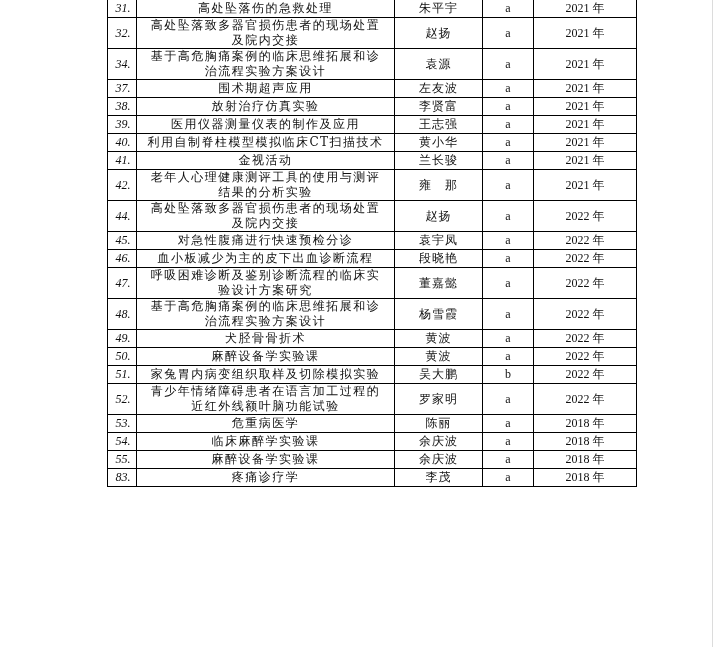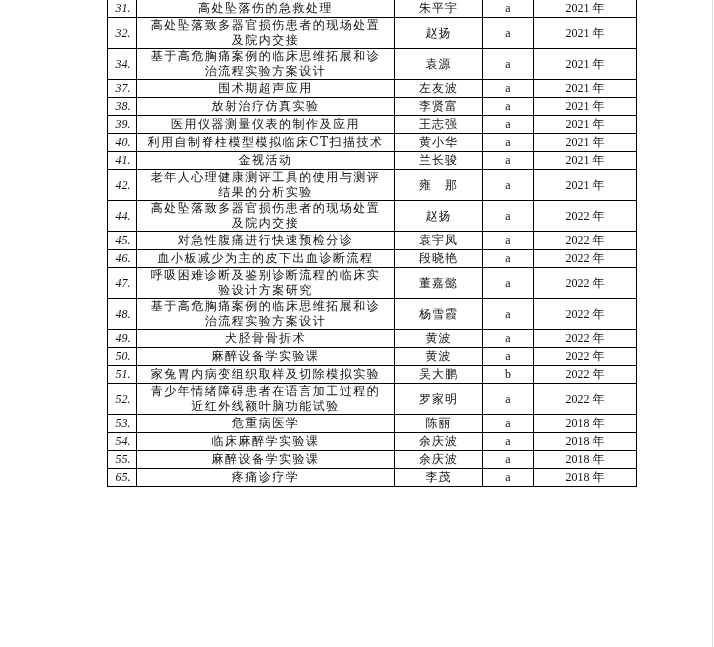--- a/index.html
+++ b/index.html
@@ -221,20 +221,20 @@
         <td class="col-year">2018 年</td>
       </tr>
       <tr class="single">
         <td class="col-no">55.</td>
         <td class="col-title">麻醉设备学实验课</td>
         <td class="col-person">余庆波</td>
         <td class="col-level">a</td>
         <td class="col-year">2018 年</td>
       </tr>
       <tr class="single">
-        <td class="col-no">65.</td>
+        <td class="col-no">83.</td>
         <td class="col-title">疼痛诊疗学</td>
         <td class="col-person">李茂</td>
         <td class="col-level">a</td>
         <td class="col-year">2018 年</td>
       </tr>
     </tbody>
 </table>
 
 </body></html>

